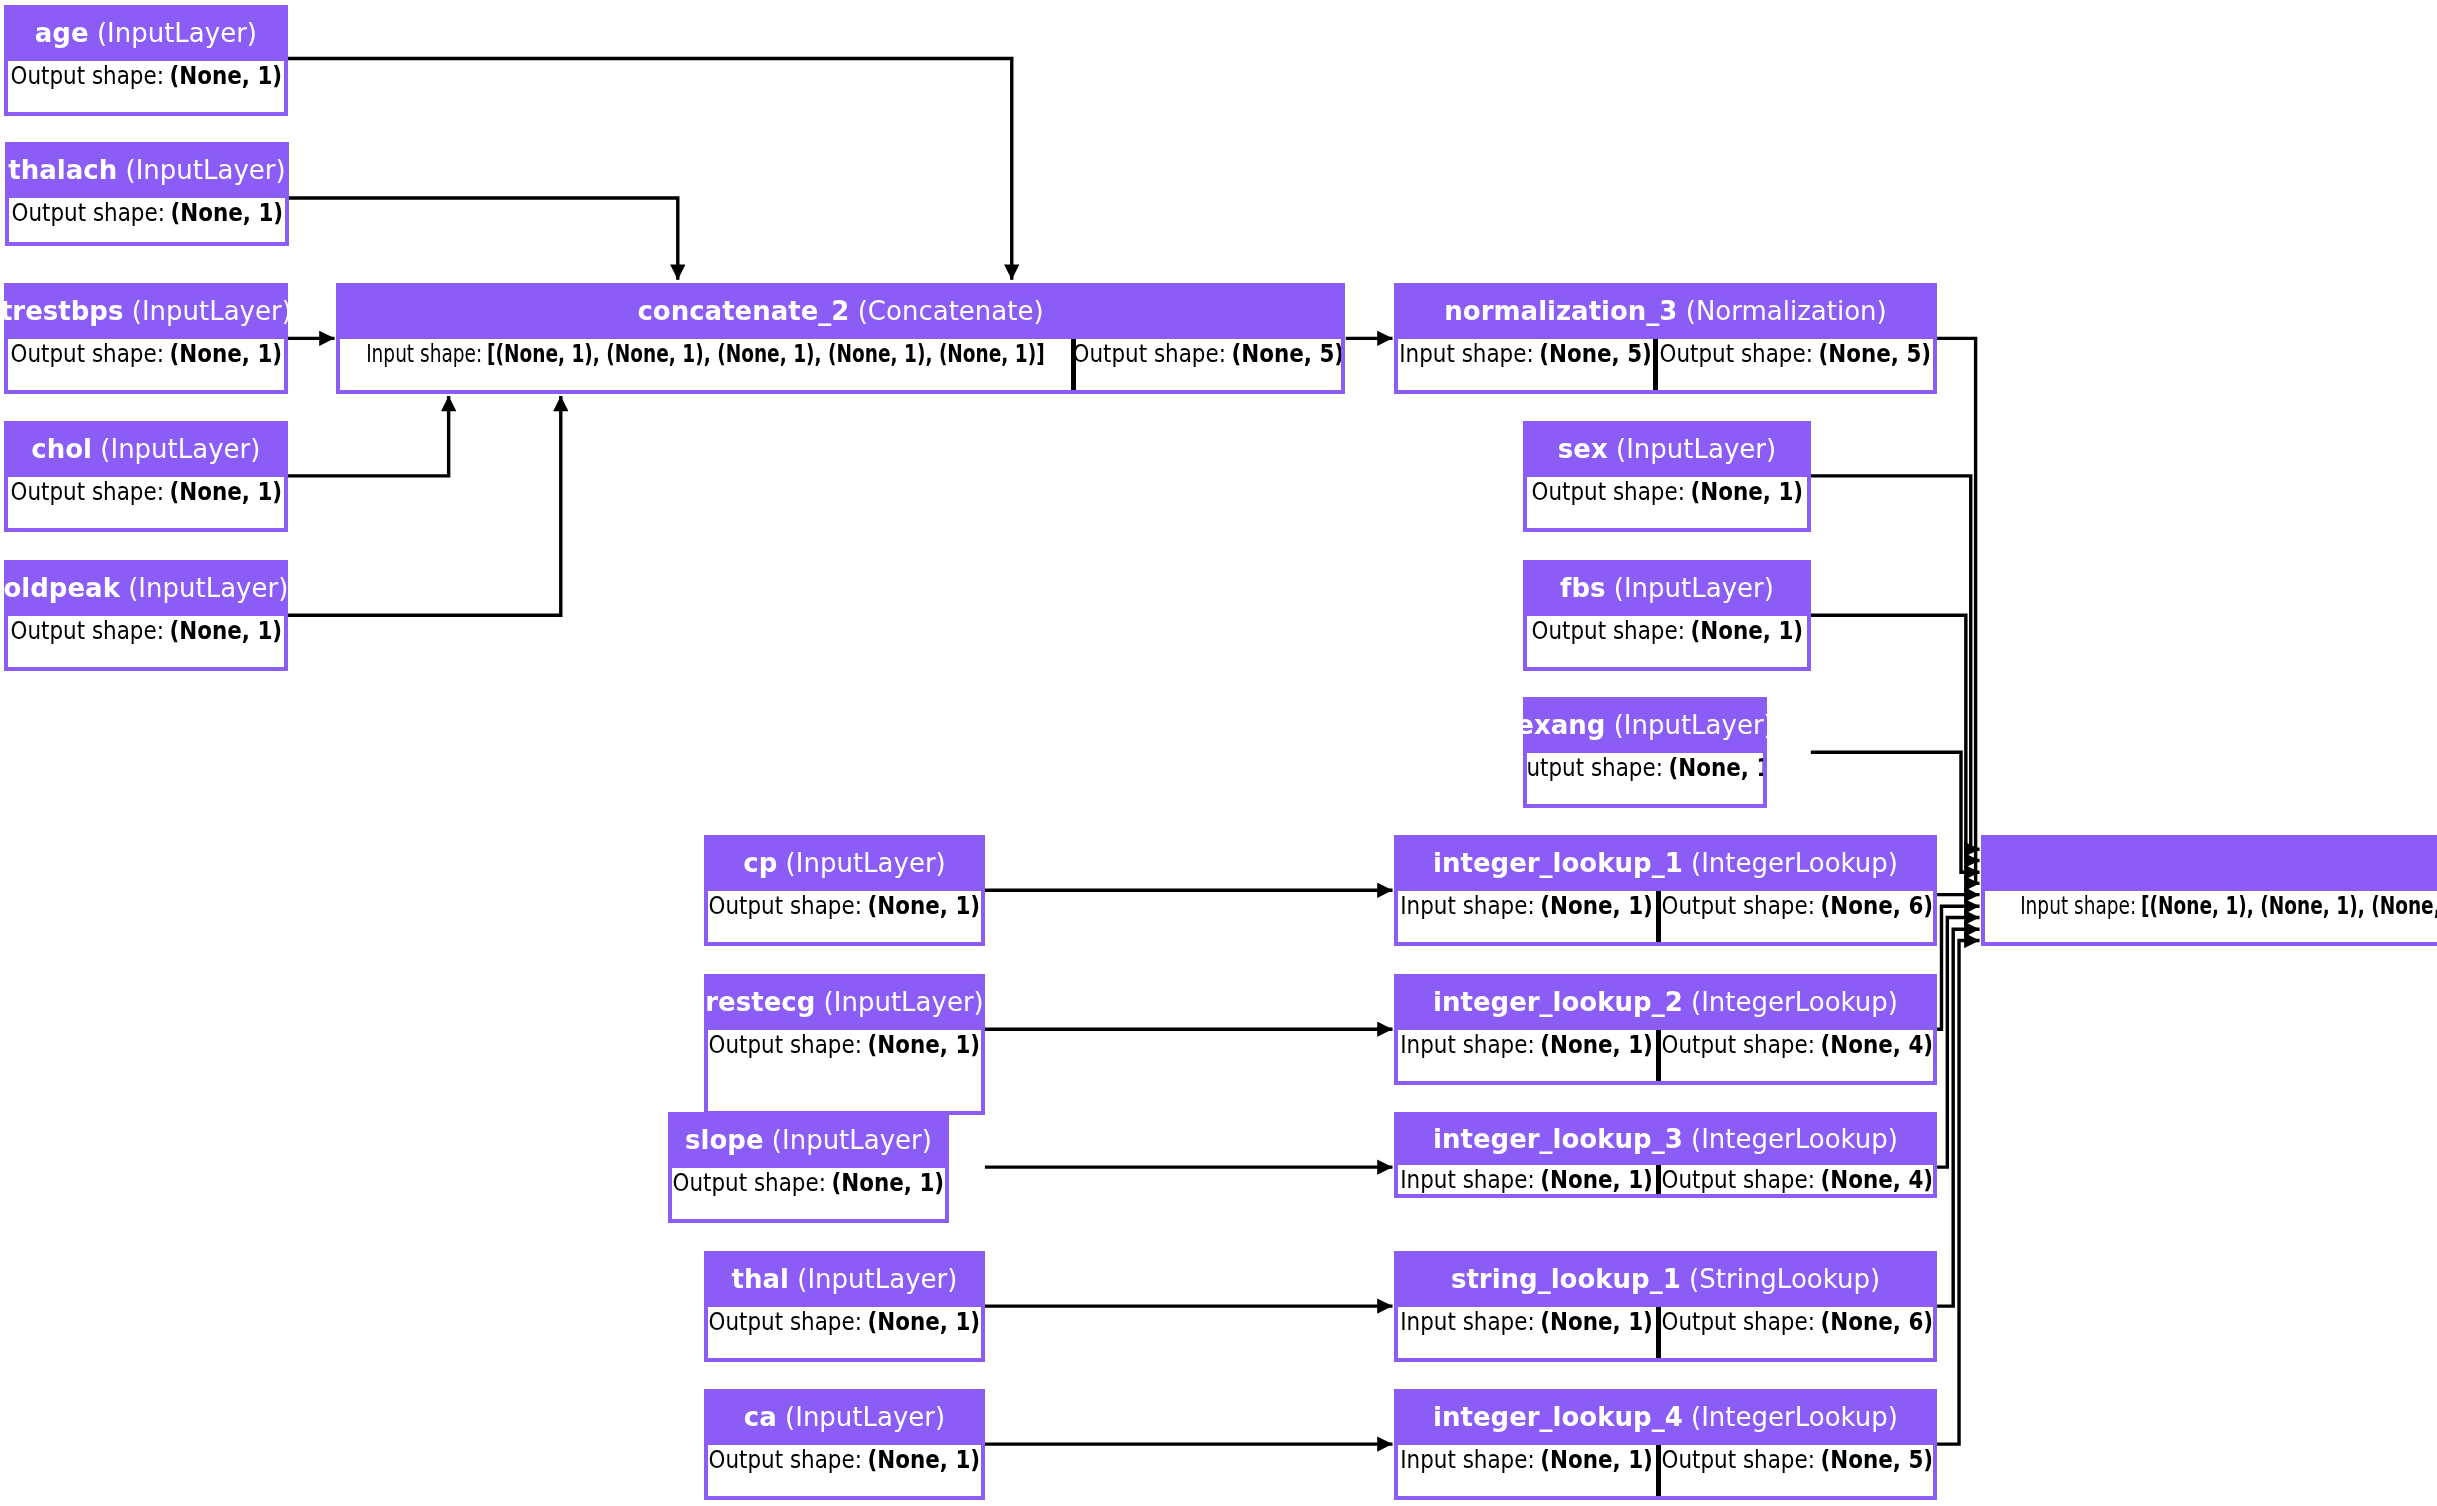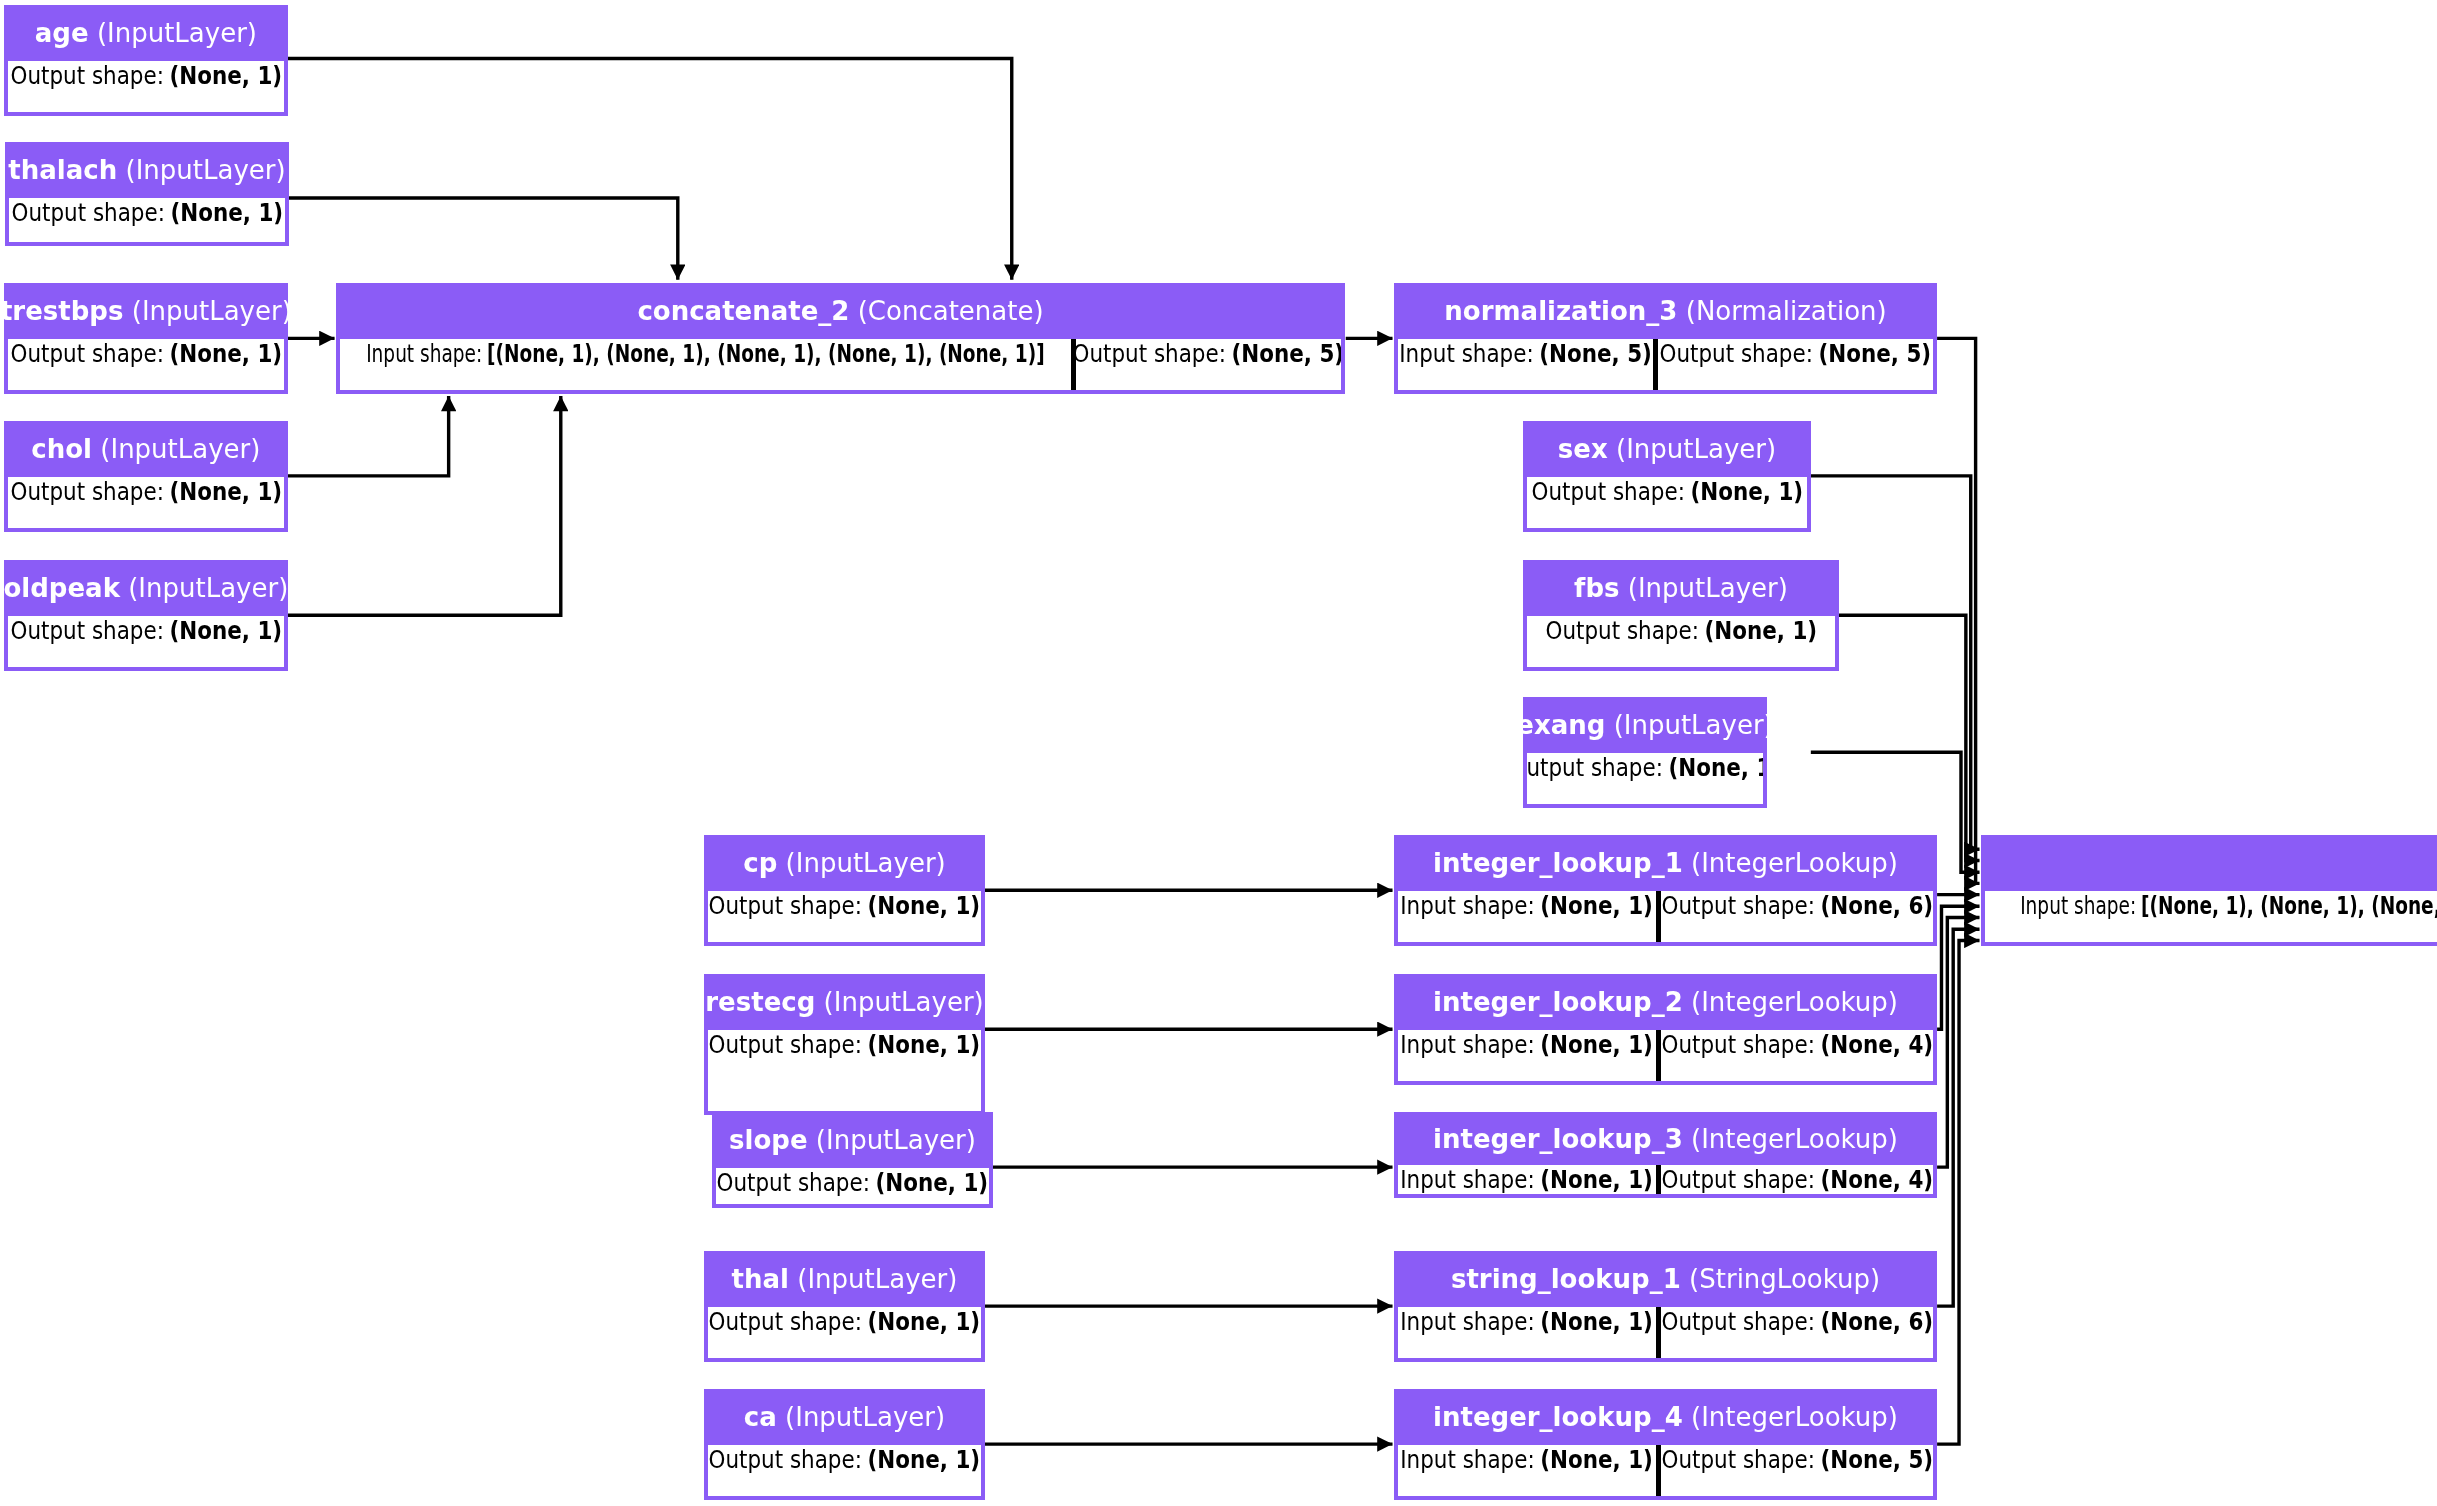--- a/index.html
+++ b/index.html
@@ -188,21 +188,21 @@
     <div class="body">
         <div class="cell">
           <span class="fit">
             <span>Output shape:</span>
             <b>(None, 1)</b>
           </span>
         </div>
       </div>
   </div>
 
-  <div class="node" style="left:1523px;top:560px;width:316px;height:111px">
+  <div class="node" style="left:1523px;top:560px;width:288px;height:111px">
     <div class="hdr">
         <span class="nm">fbs</span>
         <span class="tp">(InputLayer)</span>
       </div>
     <div class="body">
         <div class="cell">
           <span class="fit">
             <span>Output shape:</span>
             <b>(None, 1)</b>
           </span>
@@ -248,21 +248,21 @@
     <div class="body">
         <div class="cell">
           <span class="fit">
             <span>Output shape:</span>
             <b>(None, 1)</b>
           </span>
         </div>
       </div>
   </div>
 
-  <div class="node" style="left:712px;top:1112px;width:281px;height:96px">
+  <div class="node" style="left:668px;top:1112px;width:281px;height:111px">
     <div class="hdr">
         <span class="nm">slope</span>
         <span class="tp">(InputLayer)</span>
       </div>
     <div class="body">
         <div class="cell">
           <span class="fit">
             <span>Output shape:</span>
             <b>(None, 1)</b>
           </span>

